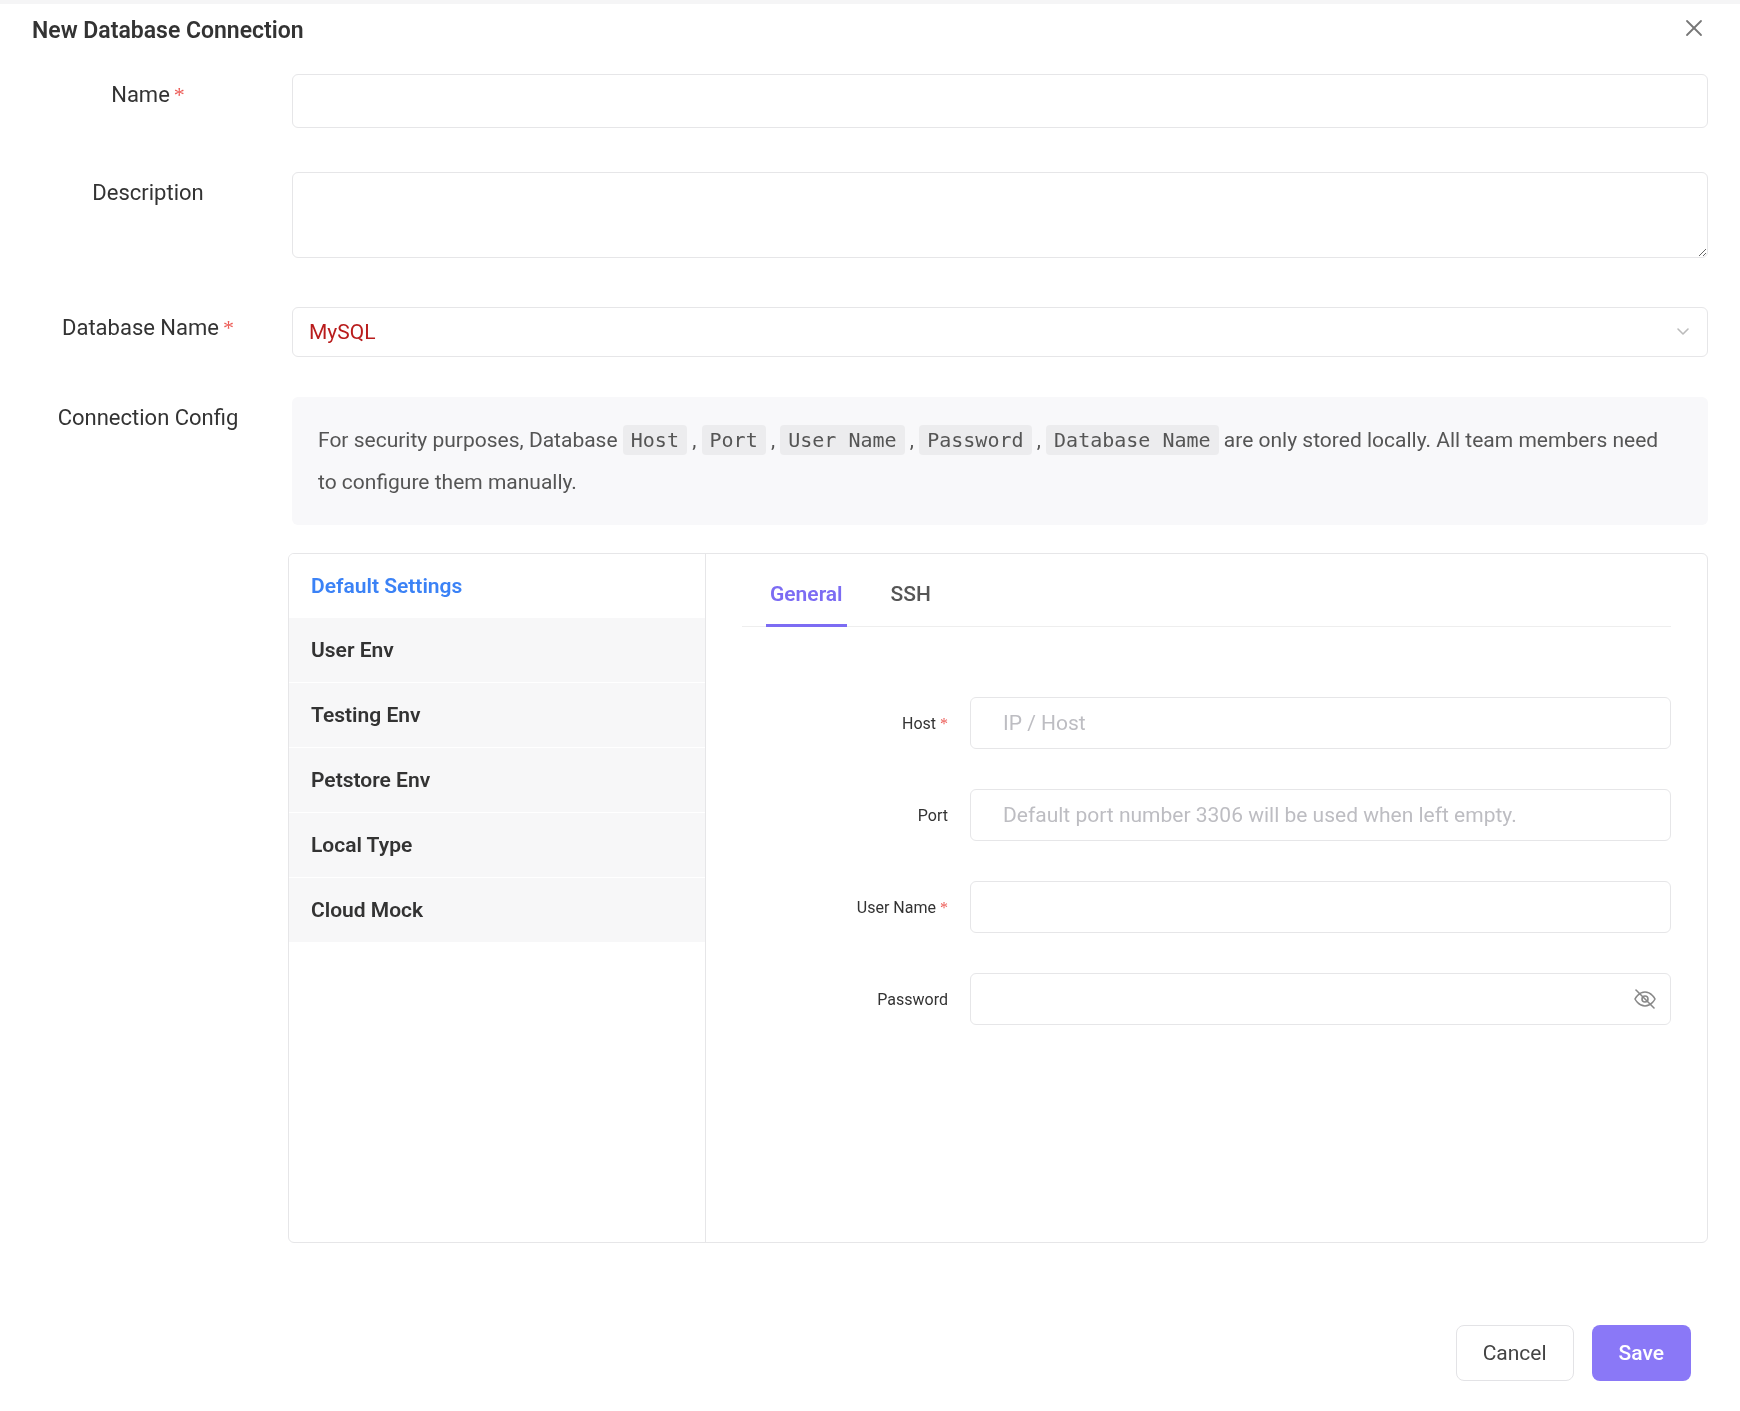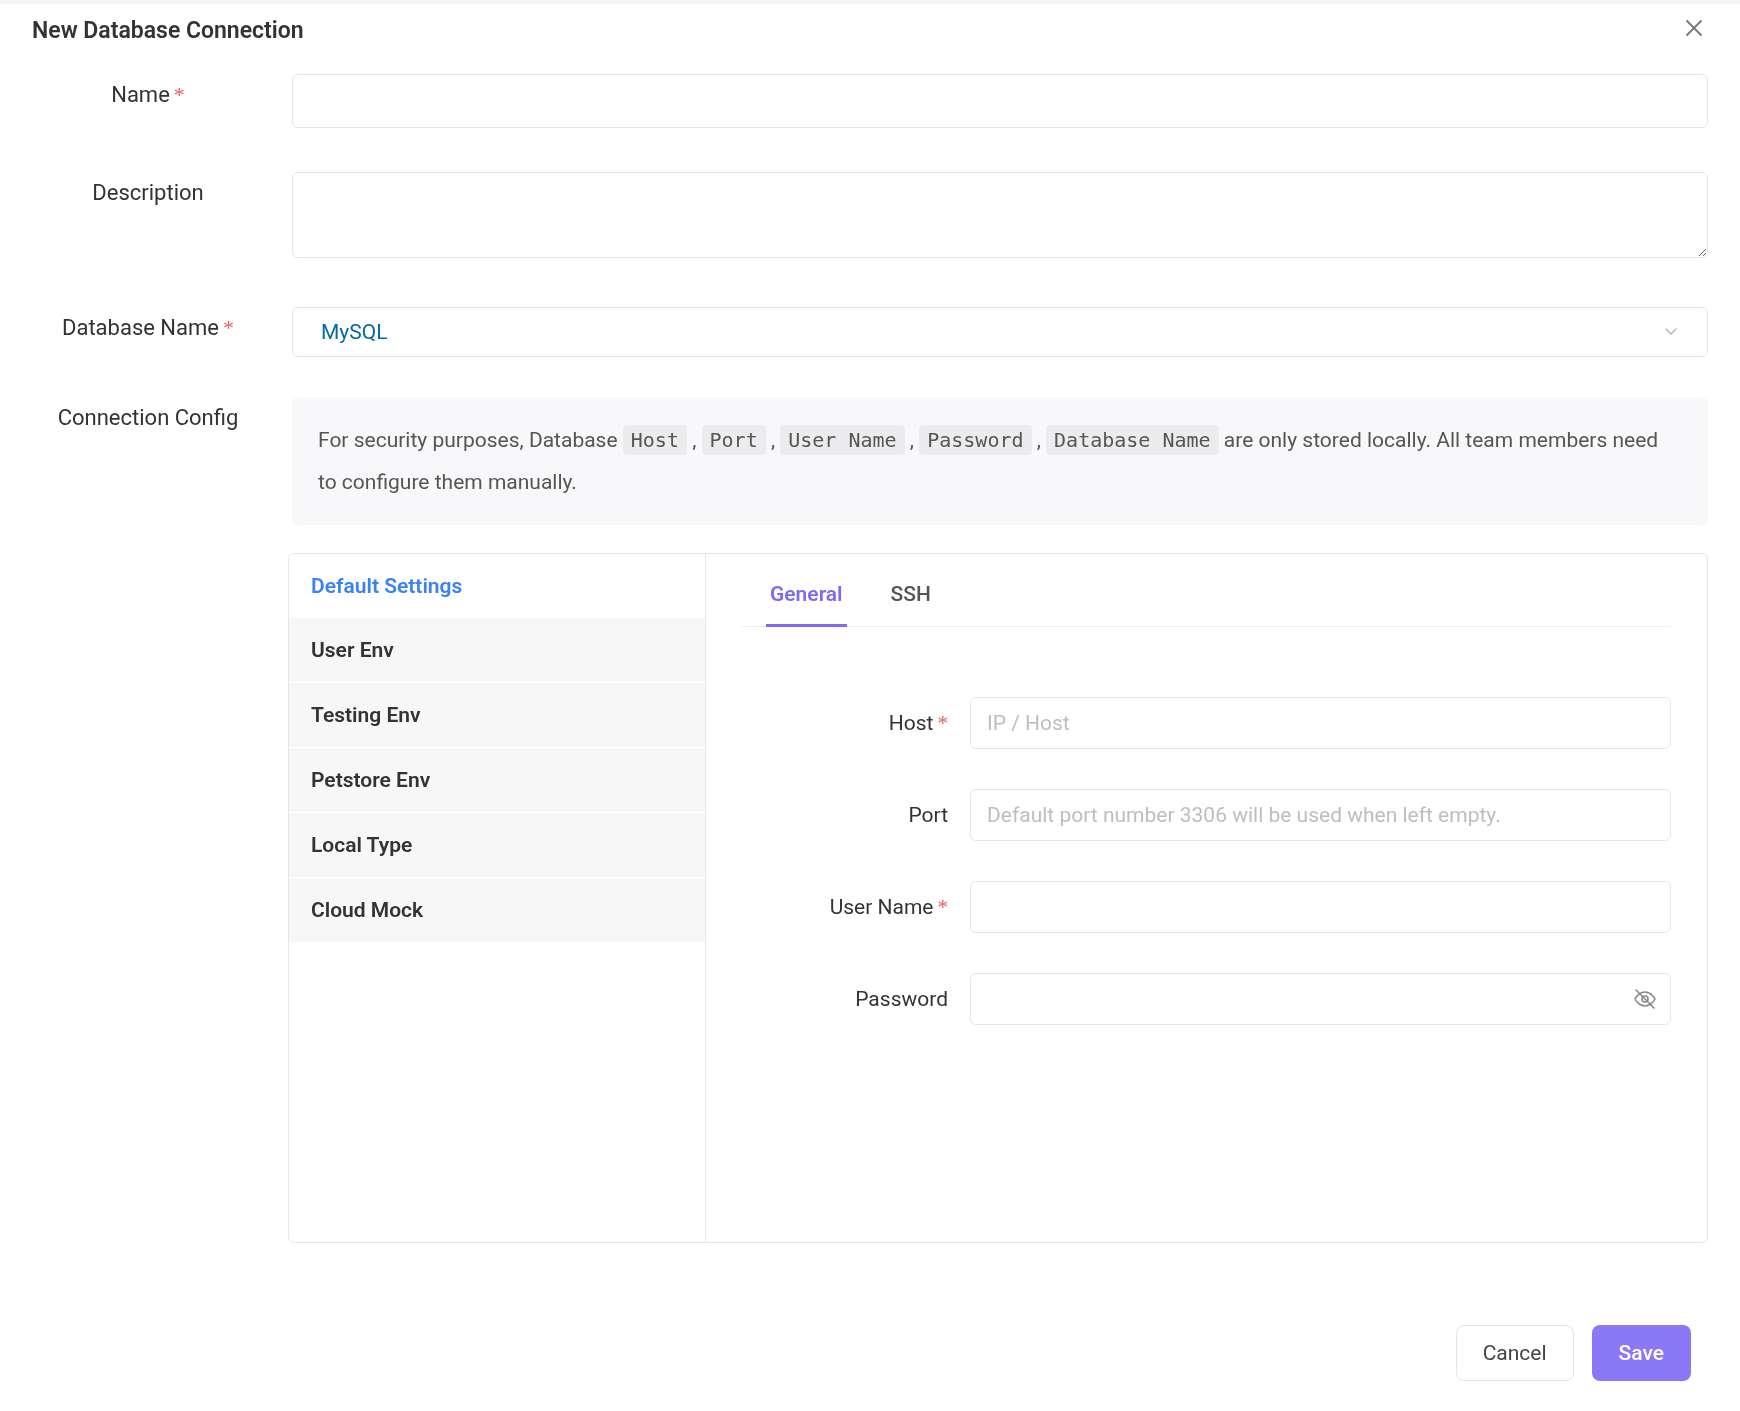--- a/index.html
+++ b/index.html
@@ -72,23 +72,23 @@
     font-family: SimSun, serif;
   }
   .form-control {
     flex: 1;
   }
   .input, .textarea, .select {
     width: 100%;
     border: 1px solid #e6e6e8;
     border-radius: 6px;
     font-size: 21px;
-    color: #0369a1;
+    color: #b91c1c;
     background: #fff;
-    padding: 12px 28px;
+    padding: 12px 16px;
     font-family: inherit;
   }
   .input { height: 54px; }
   .textarea {
     height: 86px;
     resize: both;
   }
   .select {
     height: 50px;
     display: flex;
@@ -182,34 +182,34 @@
   .inner-row {
     display: flex;
     align-items: center;
     margin-bottom: 40px;
   }
   .inner-label {
     width: 228px;
     flex: 0 0 228px;
     text-align: right;
     padding-right: 22px;
-    font-size: 21px;
+    font-size: 16px;
     color: #333;
   }
   .inner-control {
     flex: 1;
     position: relative;
   }
   .inner-input {
     width: 100%;
     height: 52px;
     border: 1px solid #e6e6e8;
     border-radius: 6px;
     font-size: 21px;
-    padding: 10px 50px 10px 16px;
+    padding: 10px 50px 10px 32px;
     font-family: inherit;
     color: #333;
   }
   .inner-input::placeholder { color: #bdbdc2; }
   .eye-icon {
     position: absolute;
     right: 14px;
     top: 50%;
     transform: translateY(-50%);
     color: #888;

